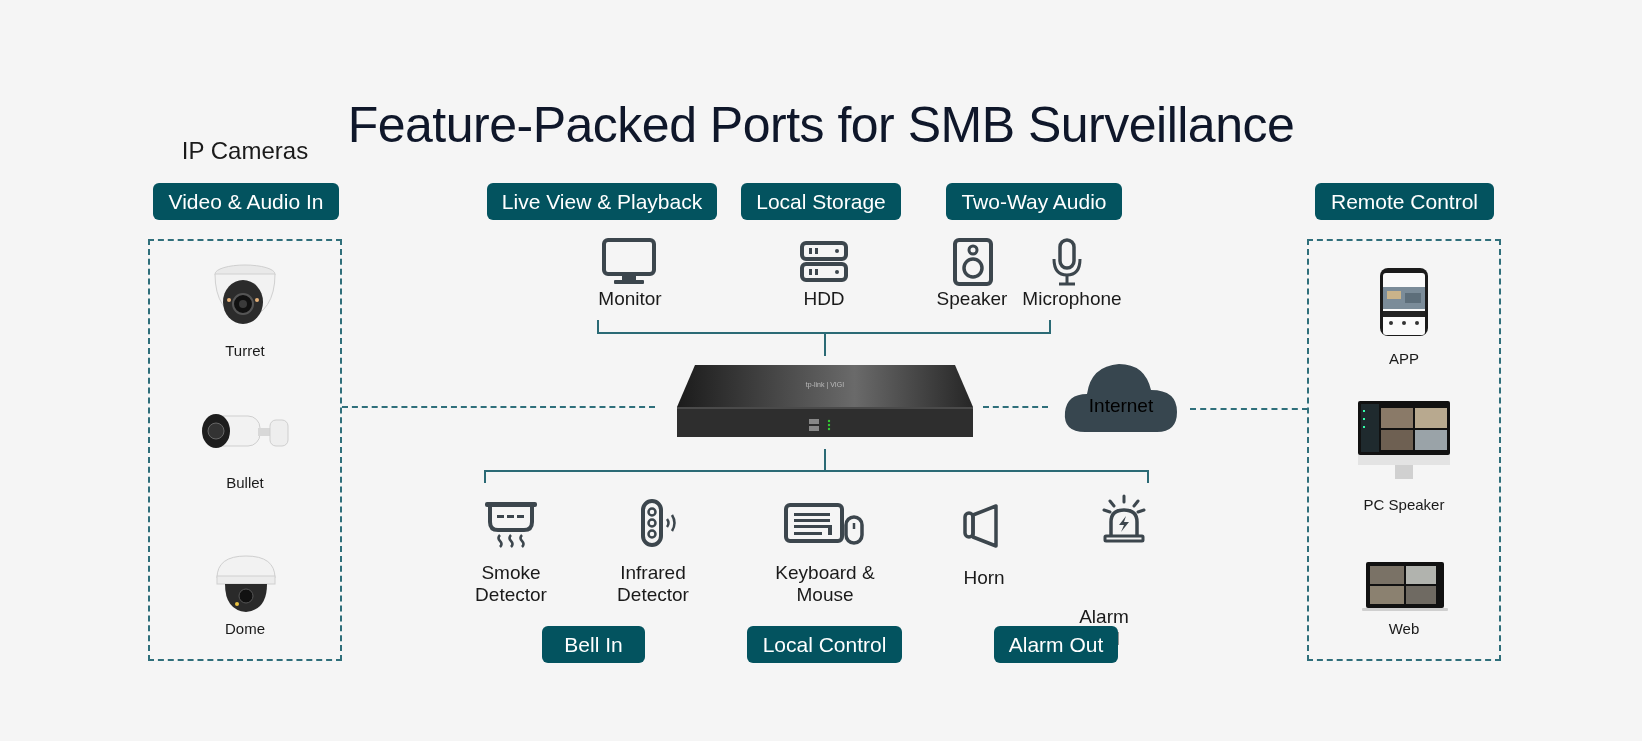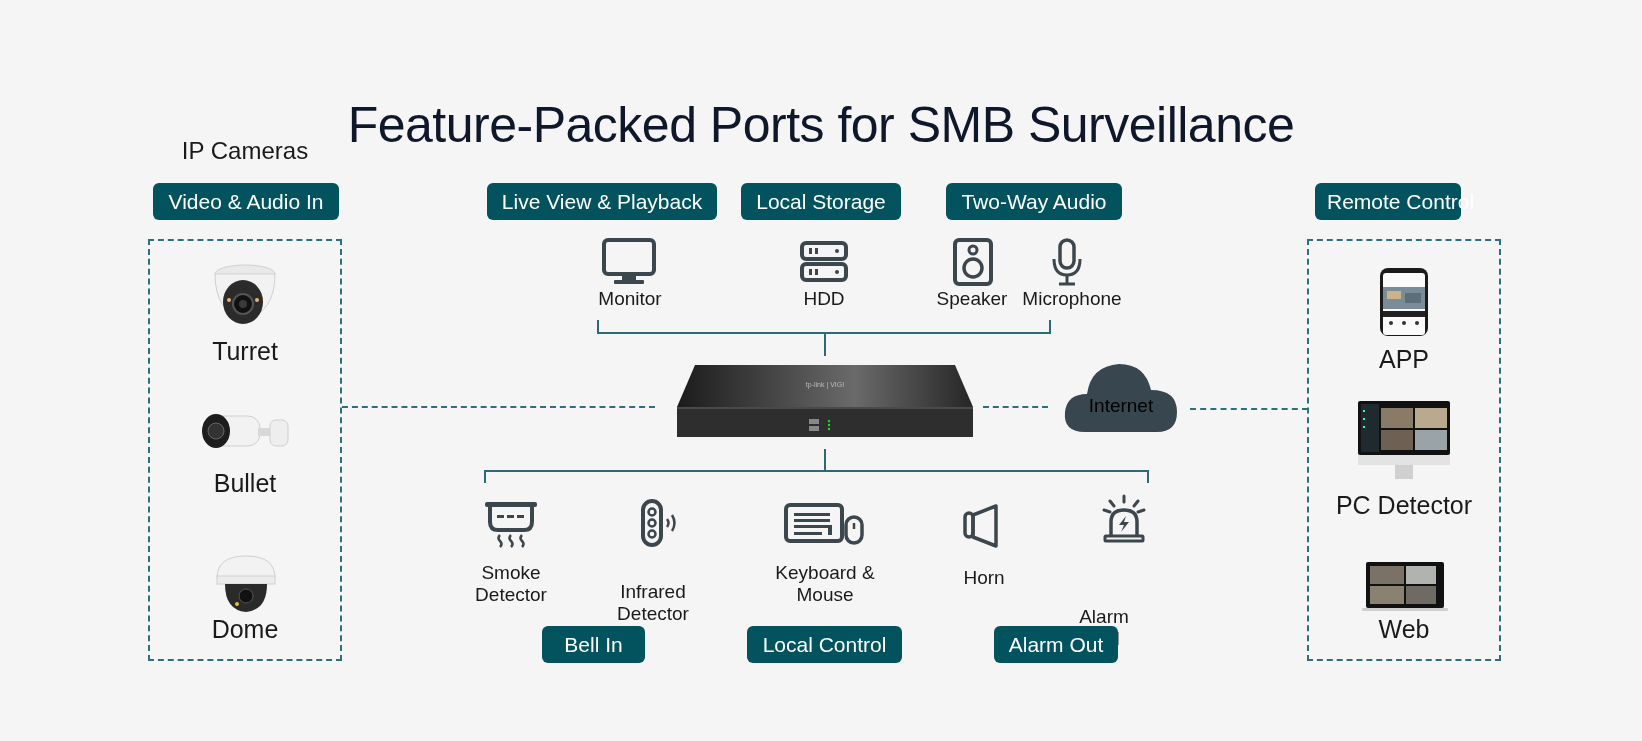--- a/index.html
+++ b/index.html
@@ -1,21 +1,21 @@
 <!DOCTYPE html>
 <html><head>
 <meta charset="utf-8">
 <style>
   html,body{margin:0;padding:0;}
   body{width:1642px;height:741px;background:#f5f5f5;position:relative;overflow:hidden;font-family:"Liberation Sans",sans-serif;color:#111;}
   .abs{position:absolute;}
   .title{left:0;width:1642px;top:52px;text-align:center;font-size:50px;font-weight:400;letter-spacing:-0.5px;color:#0f172a;margin-top:44px;}
   .pill{position:absolute;background:#03535f;color:#fff;border-radius:6px;font-size:21px;height:37px;line-height:37px;text-align:center;padding:0 12px;box-sizing:border-box;white-space:nowrap;}
   .lbl{position:absolute;text-align:center;font-size:19px;color:#1a1a1a;line-height:22px;}
-  .big{font-size:25px;}
+  .big{font-size:15px;}
   .dashbox{position:absolute;border:2px dashed #2f6f7b;box-sizing:border-box;}
   .hline{position:absolute;height:0;border-top:2px dashed #2f6f7b;}
   .tree{position:absolute;background:#2b6a75;}
   svg{display:block;}
 </style>
 </head>
 <body>
 
 <div class="abs title">Feature-Packed Ports for SMB Surveillance</div>
 
@@ -160,21 +160,21 @@
 
 <div class="abs" style="left:640px;top:498px;">
   <svg width="44" height="50" viewBox="0 0 44 50">
       <rect x="3" y="3" width="18" height="44" rx="9" fill="none" stroke="#3c464d" stroke-width="4"></rect>
       <circle cx="12" cy="14" r="3.5" fill="none" stroke="#3c464d" stroke-width="2.5"></circle>
       <circle cx="12" cy="25" r="3.5" fill="none" stroke="#3c464d" stroke-width="2.5"></circle>
       <circle cx="12" cy="36" r="3.5" fill="none" stroke="#3c464d" stroke-width="2.5"></circle>
       <path d="M27 21 q3 4 0 8 M32 17 q5 8 0 16" fill="none" stroke="#3c464d" stroke-width="2.5"></path>
     </svg>
 </div>
-<div class="lbl" style="left:603px;top:562px;width:100px;margin-top:19px;"><span>Infrared</span><br><span>Detector</span></div>
+<div class="lbl" style="left:603px;top:562px;width:100px;"><span>Infrared</span><br><span>Detector</span></div>
 
 <div class="abs" style="left:784px;top:503px;">
   <svg width="82" height="42" viewBox="0 0 82 42">
       <rect x="2" y="2" width="56" height="36" rx="4" fill="none" stroke="#3c464d" stroke-width="4"></rect>
       <g fill="#3c464d">
         <rect x="10" y="10" width="36" height="3"></rect>
         <rect x="10" y="16" width="36" height="3"></rect>
         <rect x="10" y="22" width="38" height="3"></rect>
         <rect x="10" y="29" width="28" height="3"></rect>
         <rect x="44" y="24" width="4" height="8"></rect>
@@ -200,21 +200,21 @@
       <path d="M24 22 L17 31 L22 31 L19 38 L27 28 L22 28 Z" fill="#3c464d"></path>
       <rect x="3" y="42" width="38" height="5" rx="1" fill="none" stroke="#3c464d" stroke-width="3"></rect>
     </svg>
 </div>
 <div class="lbl" style="left:1054px;top:562px;width:100px;margin-top:44px;"><span>Alarm</span><br><span>Bell</span></div>
 
 <div class="pill" style="left:542px;top:626px;width:103px;">Bell In</div>
 <div class="pill" style="left:747px;top:626px;width:155px;">Local Control</div>
 <div class="pill" style="left:994px;top:626px;width:124px;">Alarm Out</div>
 
-<div class="pill" style="left:1315px;top:183px;width:146px;">Remote Control</div>
+<div class="pill" style="left:1315px;top:183px;width:179px;">Remote Control</div>
 <div class="dashbox" style="left:1307px;top:239px;width:194px;height:422px;"></div>
 
 <div class="abs" style="left:1379px;top:267px;">
   <svg width="50" height="70" viewBox="0 0 50 70">
       <rect x="1" y="1" width="48" height="68" rx="8" fill="#1b1b1b"></rect>
       <rect x="4" y="6" width="42" height="62" rx="3" fill="#fafafa"></rect>
       <rect x="4" y="20" width="42" height="22" fill="#7b8c99"></rect>
       <rect x="8" y="24" width="14" height="8" fill="#c9b38a"></rect>
       <rect x="26" y="26" width="16" height="10" fill="#5d6e7a"></rect>
       <rect x="4" y="44" width="42" height="6" fill="#222"></rect>
@@ -235,21 +235,21 @@
         <rect x="6" y="26" width="2" height="2"></rect>
       </g>
       <rect x="24" y="8" width="32" height="20" fill="#8a7a68"></rect>
       <rect x="58" y="8" width="32" height="20" fill="#b8a98f"></rect>
       <rect x="24" y="30" width="32" height="20" fill="#6e6052"></rect>
       <rect x="58" y="30" width="32" height="20" fill="#9aa3a8"></rect>
       <rect x="1" y="55" width="92" height="10" fill="#e3e3e3"></rect>
       <rect x="38" y="65" width="18" height="14" fill="#d0d0d0"></rect>
     </svg>
 </div>
-<div class="lbl big" style="left:1307px;top:494px;width:194px;">PC Detector</div>
+<div class="lbl big" style="left:1307px;top:494px;width:194px;">PC Speaker</div>
 
 <div class="abs" style="left:1362px;top:561px;">
   <svg width="86" height="52" viewBox="0 0 86 52">
       <rect x="4" y="1" width="78" height="46" rx="2" fill="#111"></rect>
       <rect x="8" y="5" width="34" height="18" fill="#7a7266"></rect>
       <rect x="44" y="5" width="30" height="18" fill="#b1b3ae"></rect>
       <rect x="8" y="25" width="34" height="18" fill="#8b8170"></rect>
       <rect x="44" y="25" width="30" height="18" fill="#6f6a62"></rect>
       <rect x="0" y="47" width="86" height="3" rx="1" fill="#cfcfcf"></rect>
     </svg>

